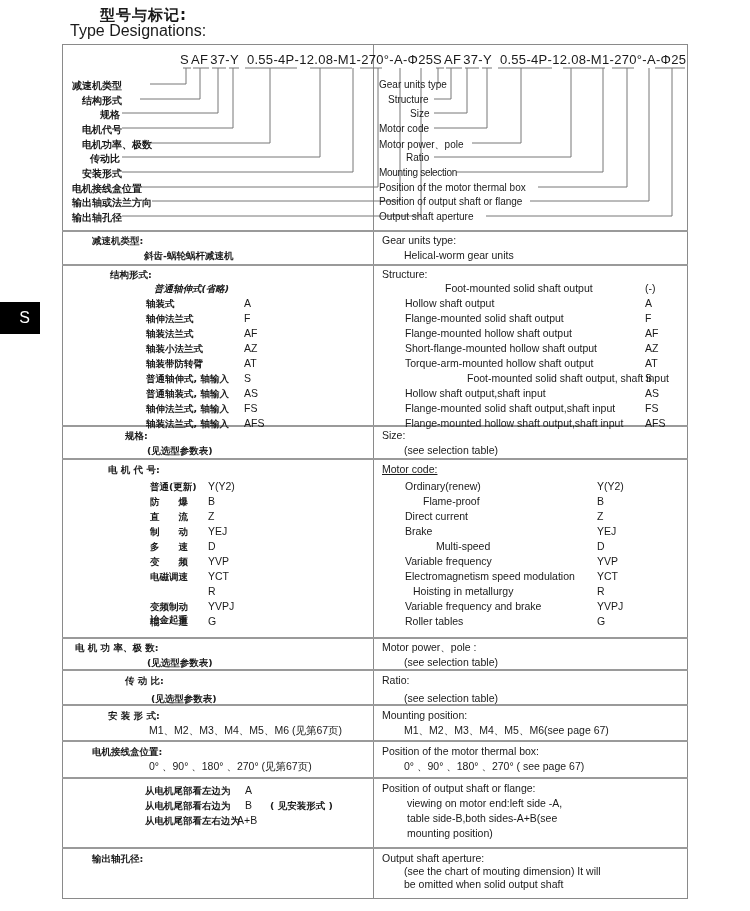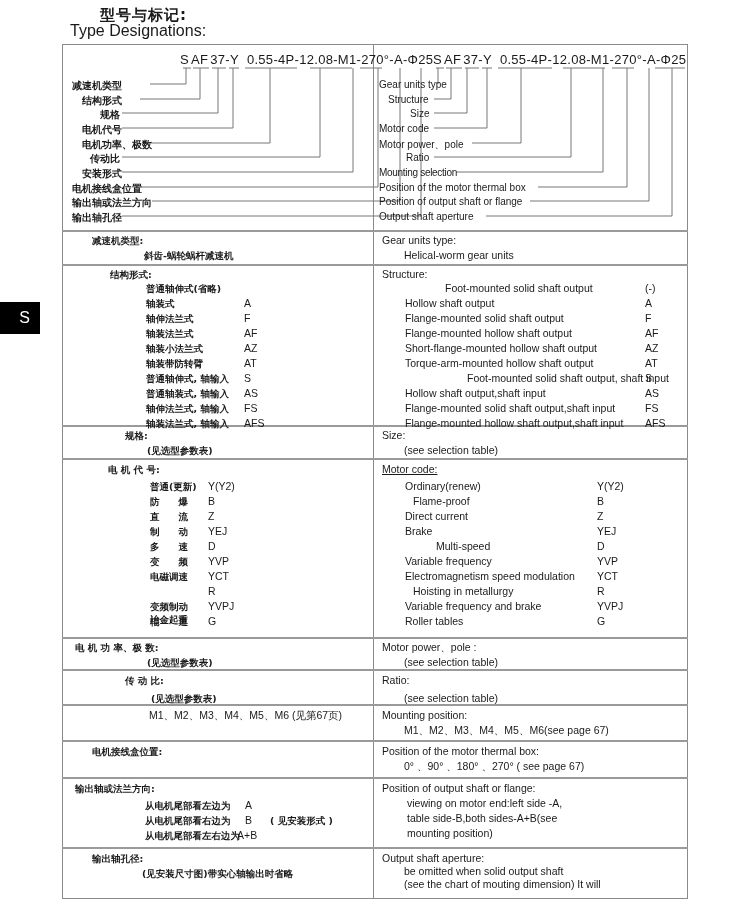--- a/index.html
+++ b/index.html
@@ -119,21 +119,21 @@
 </div>
 <div class="cell" style="left:382px;top:233px;">
   <div class="head">Gear units type:</div>
   <div style="padding-left:22px">Helical-worm gear units</div>
 </div>
 
 <div class="cell" style="left:110px;top:267px;width:260px;">
   <div class="head cn">结构形式:</div>
   <div id="structure-cn-list" style="padding-left:36px;margin-top:-1px">
       <div class="row">
-        <span class="cn" style="left: 0px;">普通轴伸式(省略)</span>
+        <span class="cn" style="left: 8px; font-style: italic;">普通轴伸式(省略)</span>
         <span style="left: 98px;"></span>
       </div>
       <div class="row">
         <span class="cn" style="left: 0px;">轴装式</span>
         <span style="left: 98px;">A</span>
       </div>
       <div class="row">
         <span class="cn" style="left: 0px;">轴伸法兰式</span>
         <span style="left: 98px;">F</span>
       </div>
@@ -268,21 +268,21 @@
     </div>
 </div>
 <div class="cell" style="left:382px;top:462px;width:300px;text-decoration:underline;">
   <div class="head">Motor code:</div>
   <div id="motor-en-list" style="padding-left:23px;margin-top:2px">
       <div class="row">
         <span style="left: 0px;">Ordinary(renew)</span>
         <span style="left: 192px;">Y(Y2)</span>
       </div>
       <div class="row">
-        <span style="left: 8px;">Flame-proof</span>
+        <span style="left: 18px;">Flame-proof</span>
         <span style="left: 192px;">B</span>
       </div>
       <div class="row">
         <span style="left: 0px;">Direct current</span>
         <span style="left: 192px;">Z</span>
       </div>
       <div class="row">
         <span style="left: 0px;">Brake</span>
         <span style="left: 192px;">YEJ</span>
       </div>
@@ -325,37 +325,38 @@
 <div class="cell" style="left:125px;top:673px;">
   <div class="head cn">传 动 比:</div>
   <div class="cn" style="padding-left:26px;margin-top:3px">(见选型参数表)</div>
 </div>
 <div class="cell" style="left:382px;top:673px;">
   <div class="head">Ratio:</div>
   <div style="padding-left:22px;margin-top:3px">(see selection table)</div>
 </div>
 
 <div class="cell" style="left:108px;top:708px;">
+  <div class="head cn">安 装 形 式:</div>
   <div style="padding-left:41px">M1、M2、M3、M4、M5、M6 (见第67页)</div>
 </div>
 <div class="cell" style="left:382px;top:708px;">
   <div class="head">Mounting position:</div>
   <div style="padding-left:22px">M1、M2、M3、M4、M5、M6(see page 67)</div>
 </div>
 
 <div class="cell" style="left:92px;top:744px;">
   <div class="head cn">电机接线盒位置:</div>
+  <div style="padding-left:57px">0° 、90° 、180° 、270° (见第67页)</div>
 </div>
 <div class="cell" style="left:382px;top:744px;">
   <div class="head">Position of the motor thermal box:</div>
   <div style="padding-left:22px">0° 、90° 、180° 、270° ( see page 67)</div>
 </div>
 
 <div class="cell" style="left:75px;top:781px;width:290px;">
-  <div class="head cn">输出轴或法兰方向:</div>
   <div id="direction-cn-list" style="padding-left:70px;margin-top:2px">
       <div class="row">
         <span class="cn" style="left: 0px;">从电机尾部看左边为</span>
         <span style="left: 100px;">A</span>
         <span class="cn" style="left: 125px;"></span>
       </div>
       <div class="row">
         <span class="cn" style="left: 0px;">从电机尾部看右边为</span>
         <span style="left: 100px;">B</span>
         <span class="cn" style="left: 125px;">( 见安装形式 )</span>
@@ -369,19 +370,18 @@
 </div>
 <div class="cell" style="left:382px;top:781px;">
   <div class="head">Position of output shaft or flange:</div>
   <div style="padding-left:25px">viewing on motor end:left side -A,</div>
   <div style="padding-left:25px">table side-B,both sides-A+B(see</div>
   <div style="padding-left:25px">mounting position)</div>
 </div>
 
 <div class="cell" style="left:92px;top:851px;">
   <div class="head cn">输出轴孔径:</div>
-  <div class="cn" style="padding-left:50px">(见安装尺寸图)带实心轴输出时省略</div>
 </div>
 <div class="cell" style="left:382px;top:851px;">
   <div class="head">Output shaft aperture:</div>
+  <div style="padding-left:22px;margin-top:-2px">(see the chart of mouting dimension) It will</div>
   <div style="padding-left:22px;margin-top:-2px">be omitted when solid output shaft</div>
-  <div style="padding-left:22px;margin-top:-2px">(see the chart of mouting dimension) It will</div>
 </div>
 
 </body></html>

